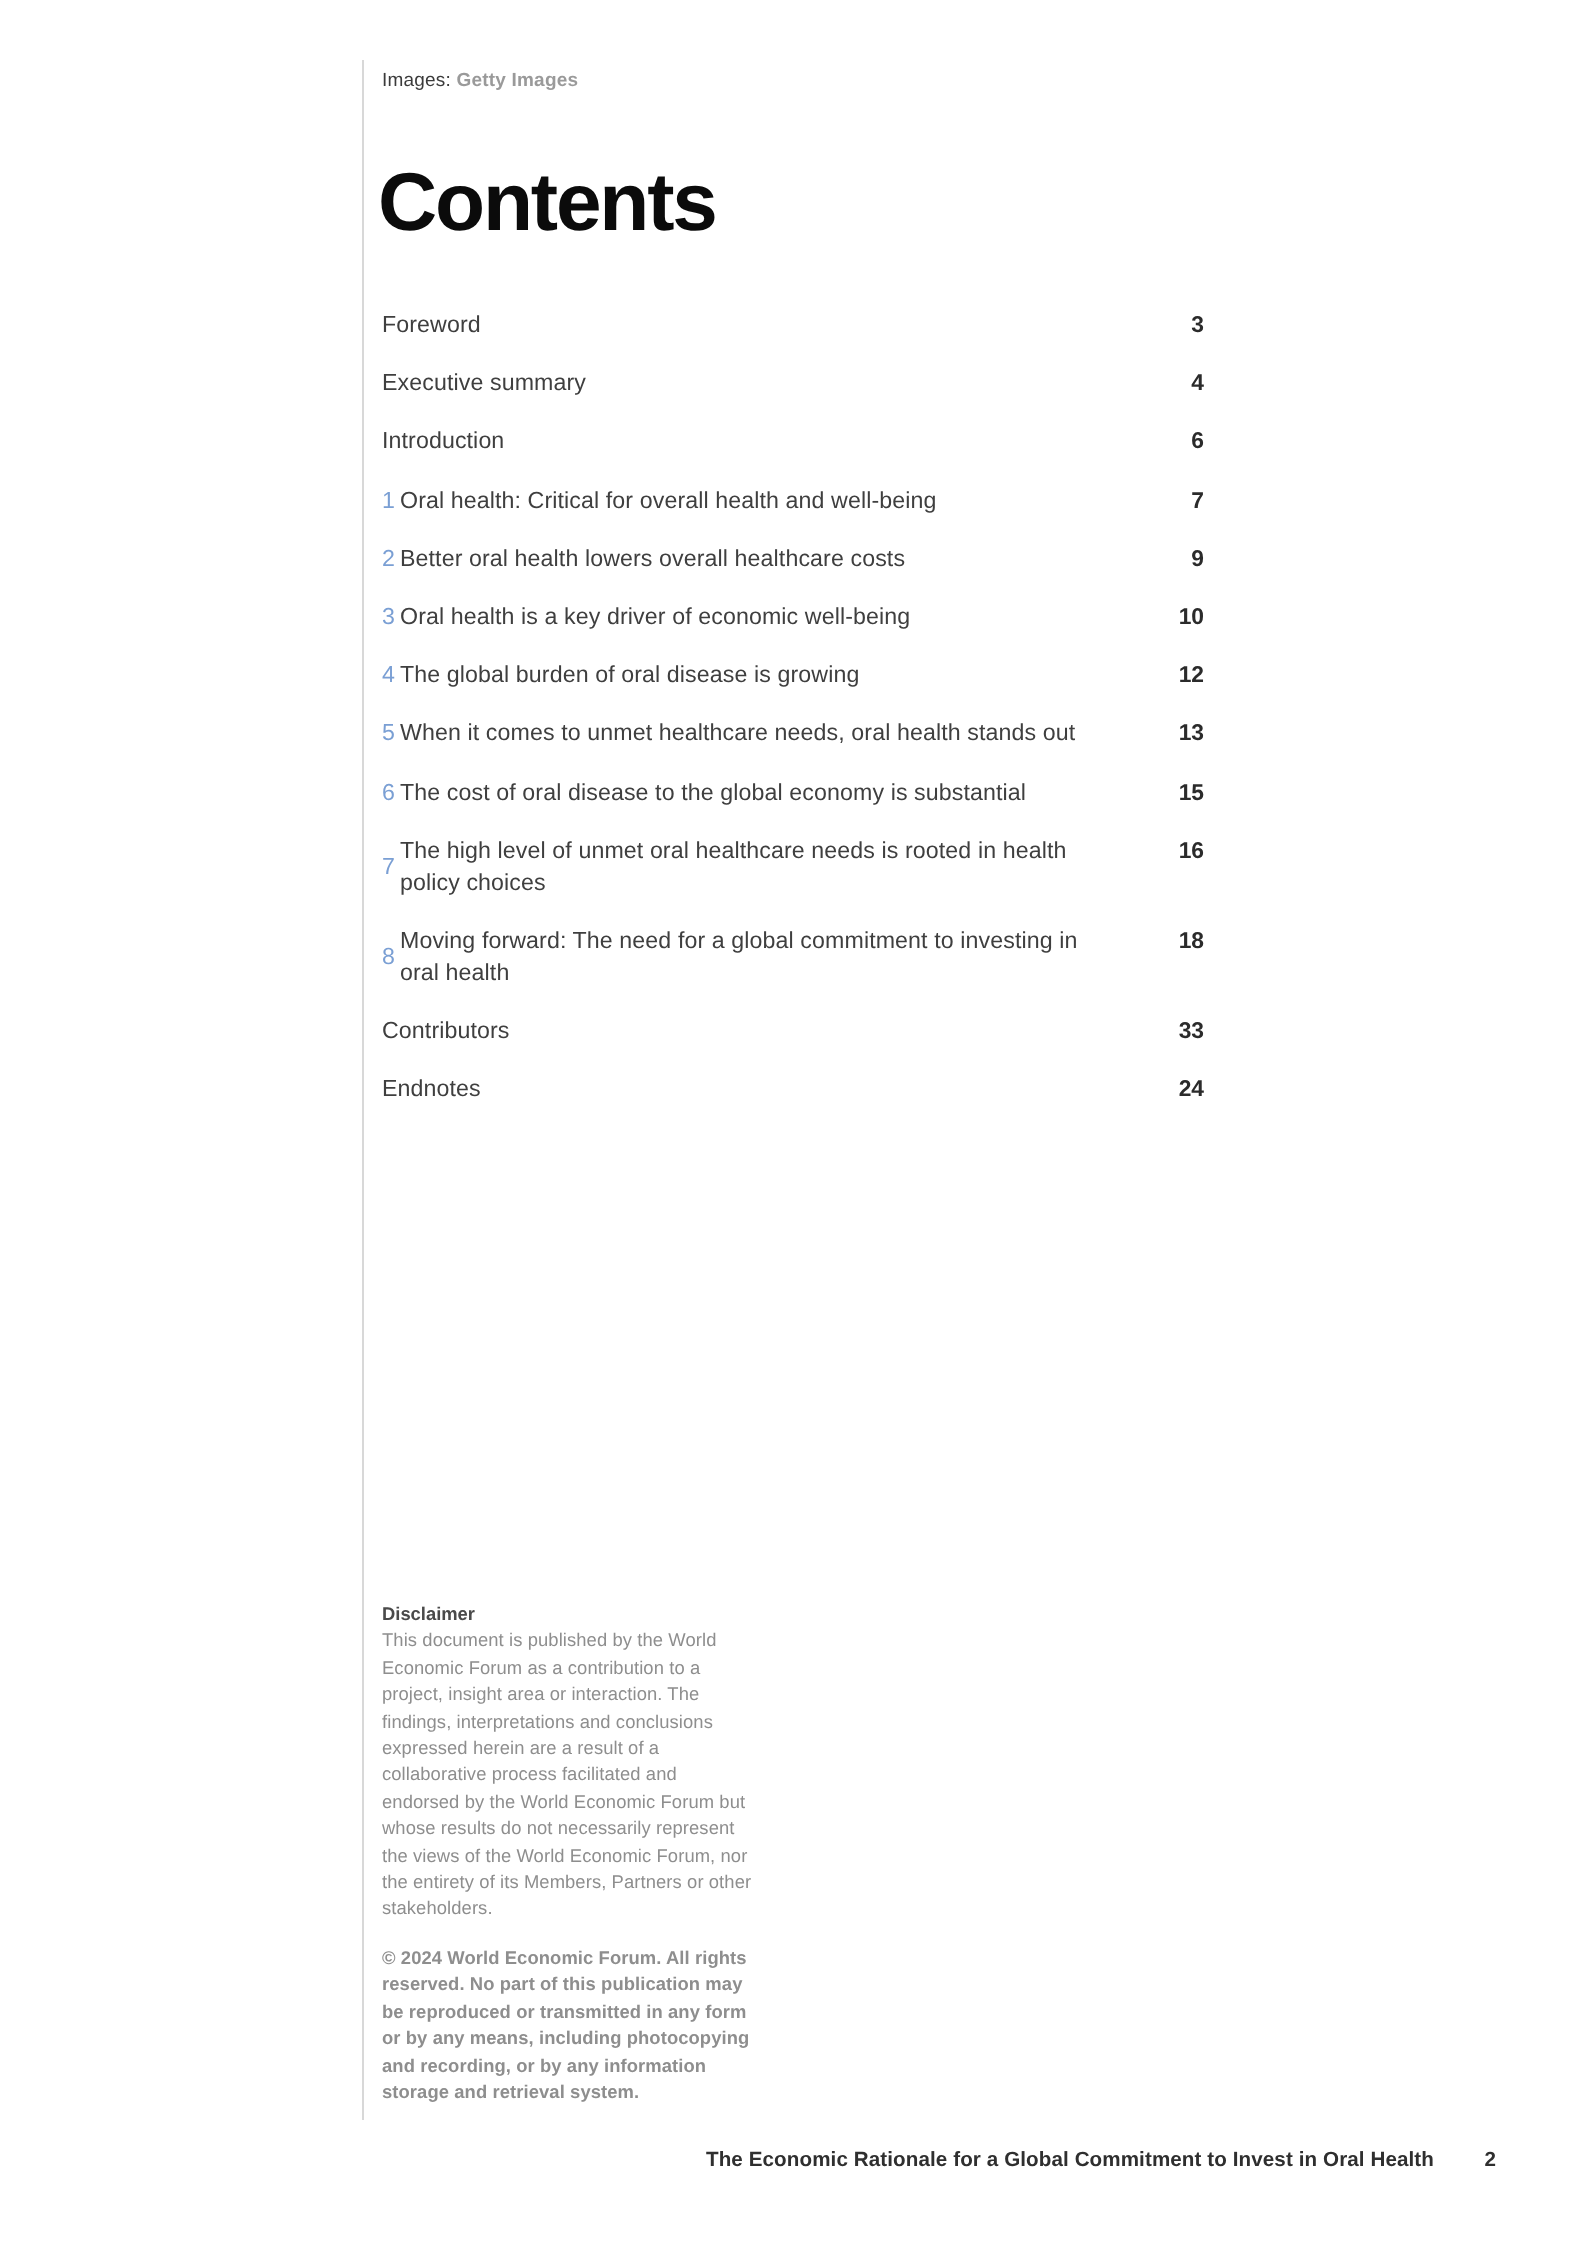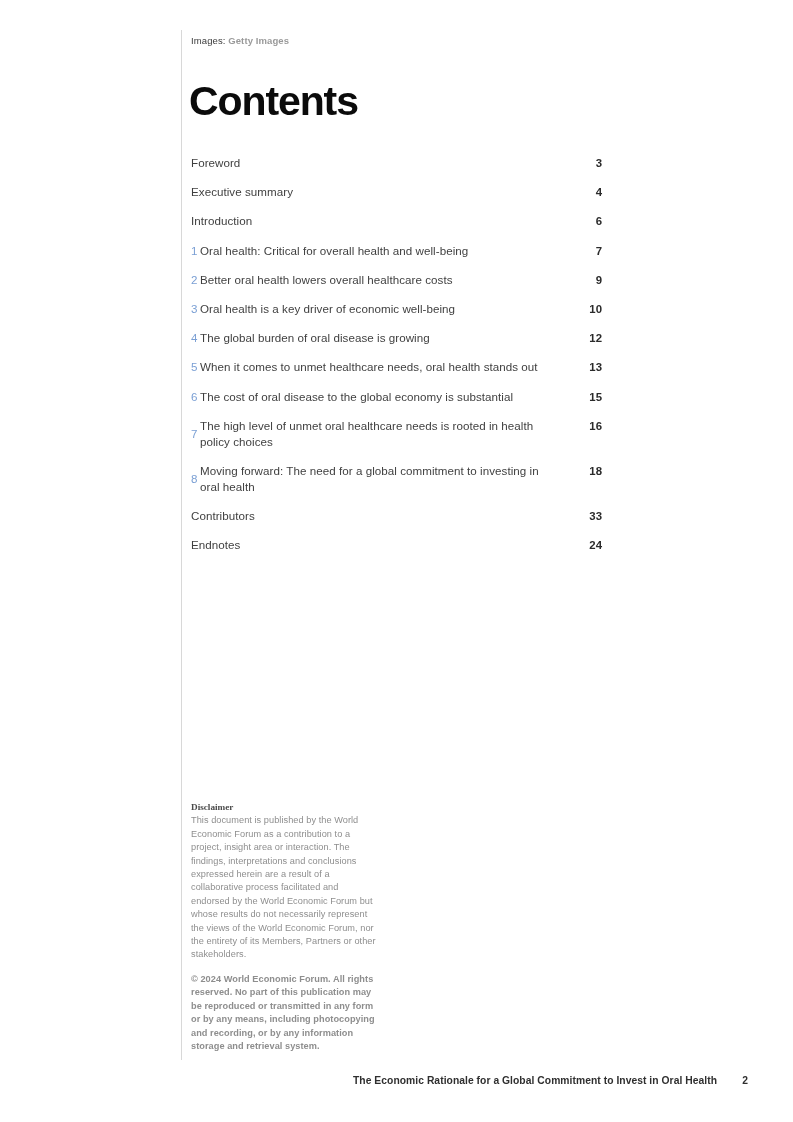--- a/index.html
+++ b/index.html
@@ -109,21 +109,20 @@
     left: 191px;
     top: 801px;
     width: 188px;
   }
   .disclaimer-title {
     font-size: 9.2px;
     line-height: 13.4px;
     font-weight: bold;
     color: #4a4a4a;
     margin-bottom: 0px;
-    font-family: Liberation Serif, serif;
   }
   .disclaimer-para {
     font-size: 9.2px;
     line-height: 13.4px;
     color: #8e8e8e;
     letter-spacing: .05px;
   }
   .disclaimer-para.spaced {
     margin-top: 11px;
     font-weight: bold;

